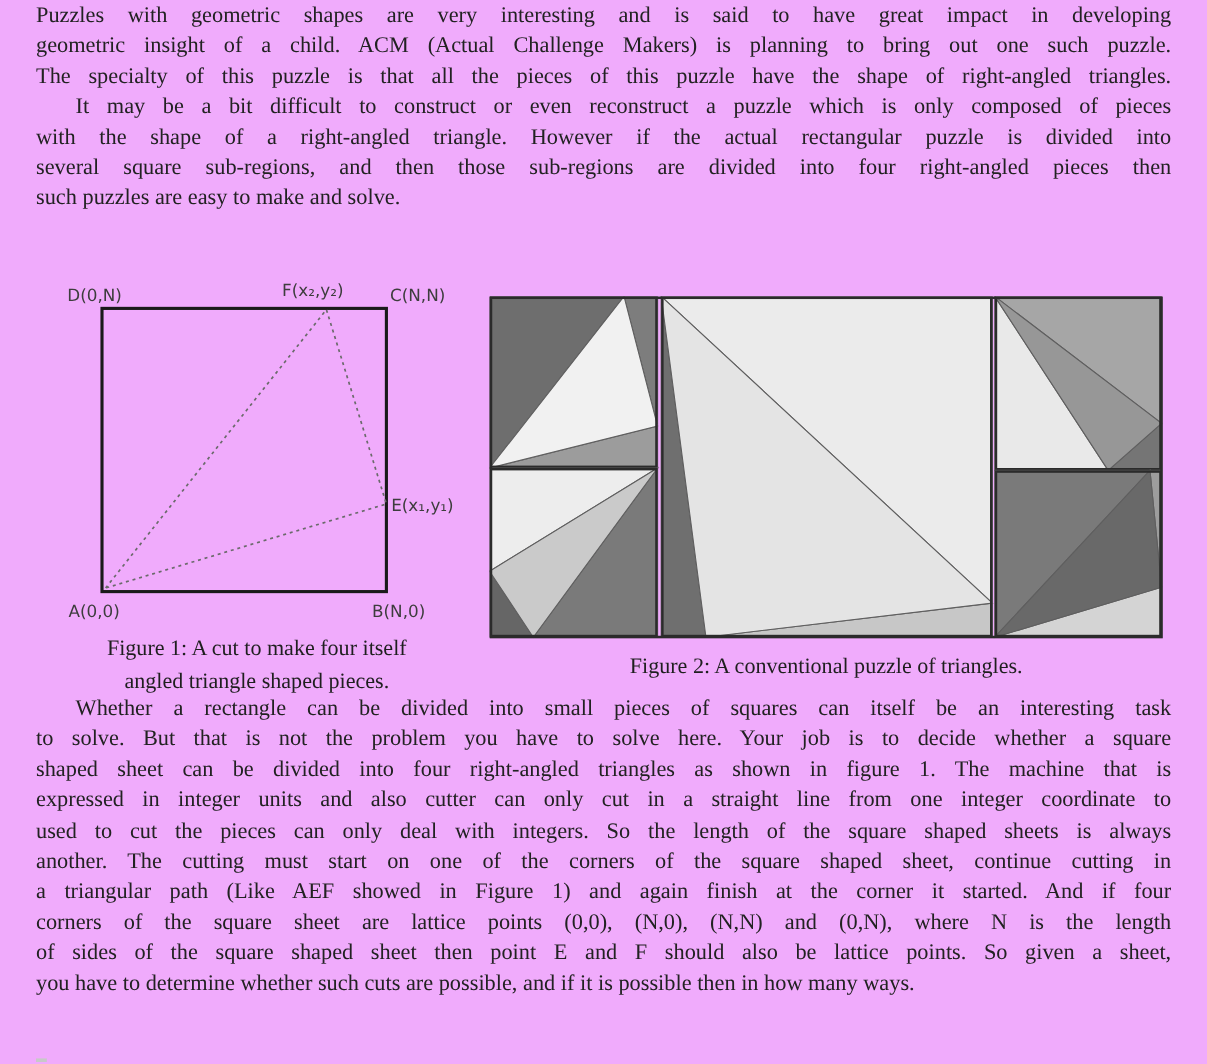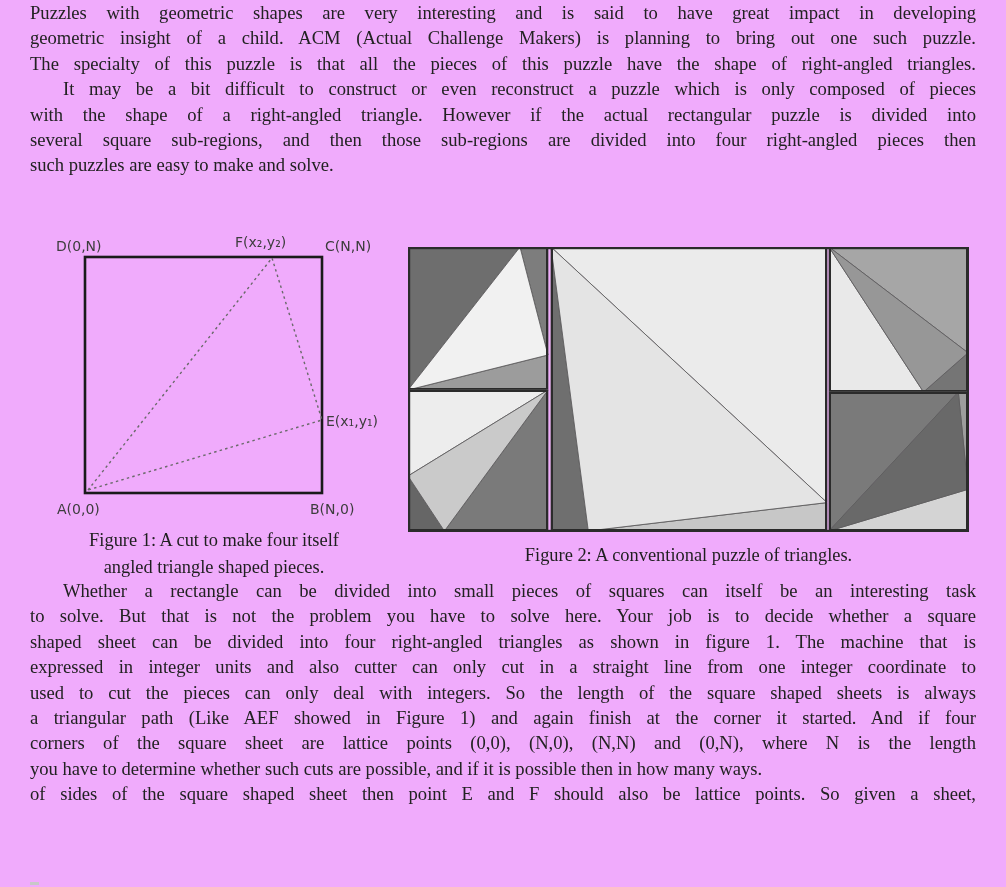--- a/index.html
+++ b/index.html
@@ -82,20 +82,21 @@
     </svg>
 
   <div class="caption" id="fig2-caption">Figure 2: A conventional puzzle of triangles.</div>
 
   <div class="textblock" id="para3">
     <div class="line indent">Whether a rectangle can be divided into small pieces of squares can itself be an interesting task</div>
     <div class="line">to solve.  But that is not the problem you have to solve here.  Your job is to decide whether a square</div>
     <div class="line">shaped sheet can be divided into four right-angled triangles as shown in figure 1.  The machine that is</div>
     <div class="line">expressed in integer units and also cutter can only cut in a straight line from one integer coordinate to</div>
     <div class="line">used to cut the pieces can only deal with integers.  So the length of the square shaped sheets is always</div>
+    <div class="line">another.  The cutting must start on one of the corners of the square shaped sheet, continue cutting in</div>
     <div class="line">a triangular path (Like AEF showed in Figure 1) and again finish at the corner it started.  And if four</div>
     <div class="line">corners of the square sheet are lattice points (0,0), (N,0), (N,N) and (0,N), where N is the length</div>
+    <div class="line">of sides of the square shaped sheet then point E and F should also be lattice points.  So given a sheet,</div>
     <div class="line last">you have to determine whether such cuts are possible, and if it is possible then in how many ways.</div>
-    <div class="line">of sides of the square shaped sheet then point E and F should also be lattice points.  So given a sheet,</div>
   </div>
 
   <div id="fragment"></div>
 </div>
 
 </body></html>

